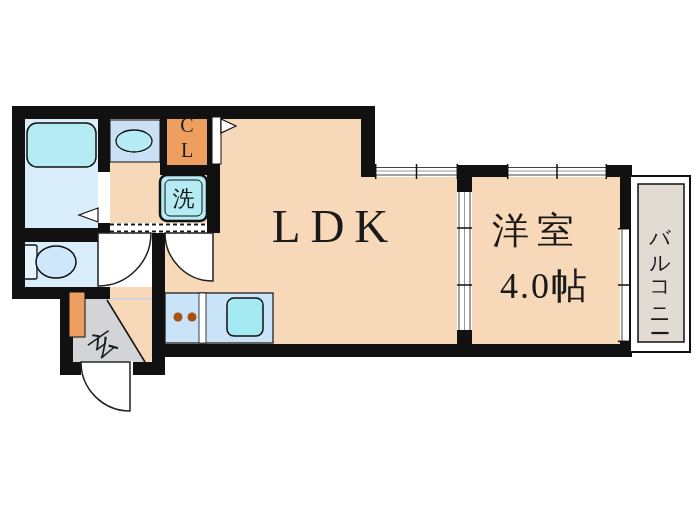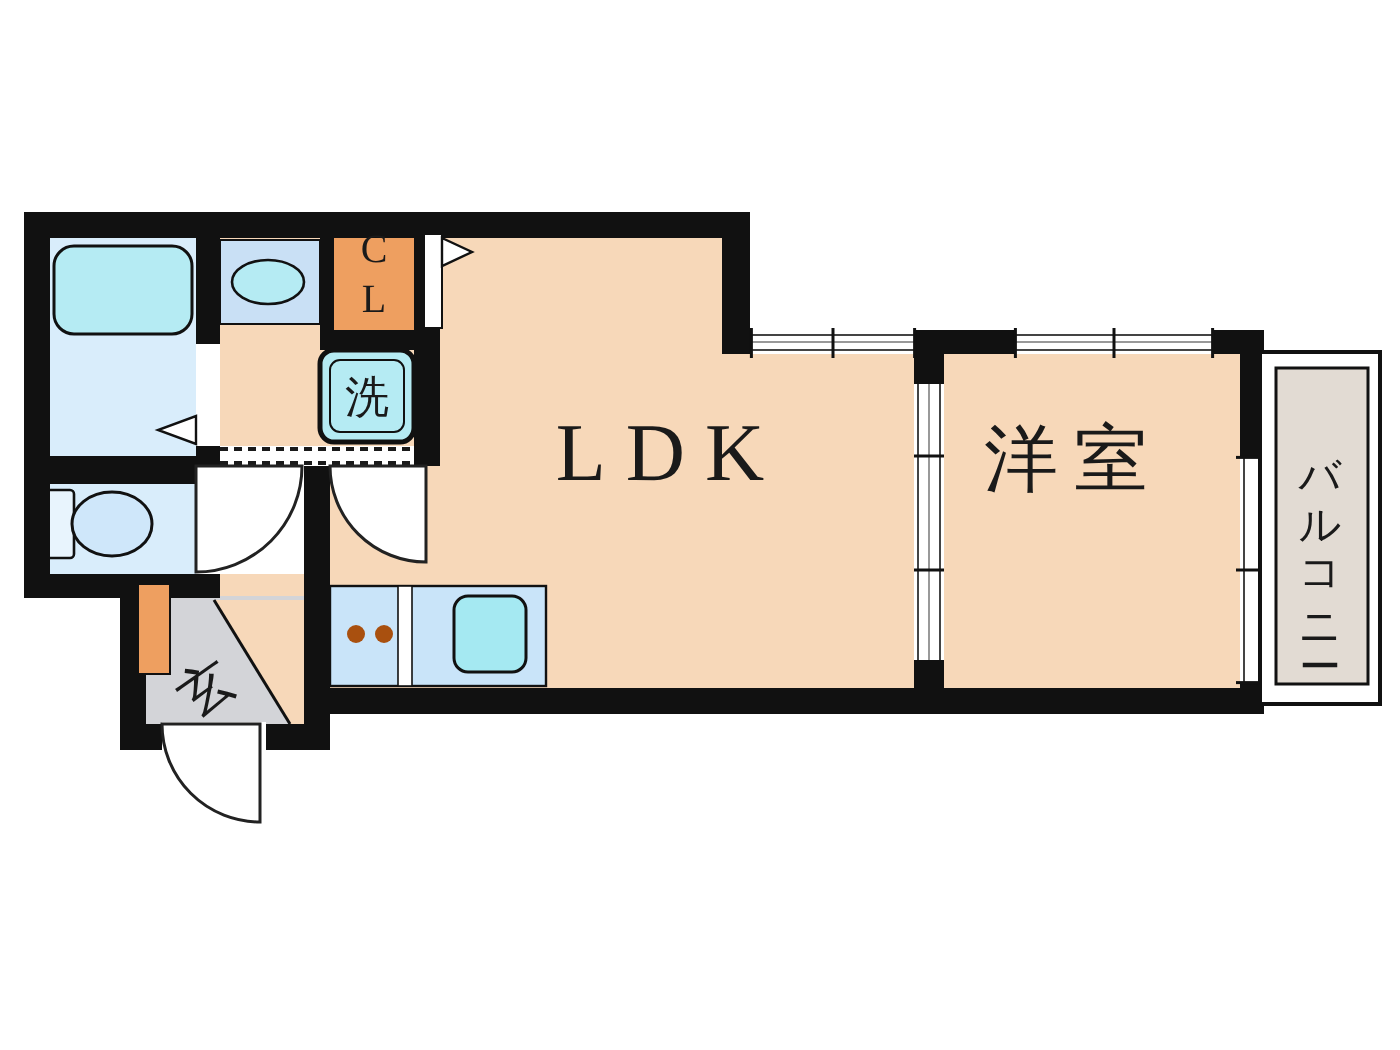--- a/index.html
+++ b/index.html
@@ -2,21 +2,21 @@
 <html><head>
 <meta charset="utf-8">
 <style>
   html,body{margin:0;padding:0;background:#ffffff;}
   #stage{position:relative;width:700px;height:525px;background:#ffffff;overflow:hidden;
          font-family:"Liberation Serif","DejaVu Serif",serif;}
   #plan-svg{position:absolute;left:0;top:0;}
   .label{position:absolute;color:#1a1a1a;text-align:center;
          font-family:"Liberation Serif","DejaVu Serif",serif;}
   .lbl-ldk{left:240px;top:203px;width:190px;height:46px;line-height:46px;
-           font-size:41px;letter-spacing:10px;}
+           font-size:47px;letter-spacing:10px;}
   .lbl-ldk-size{left:235px;top:254px;width:175px;height:46px;line-height:46px;
            font-size:38px;letter-spacing:5px;}
   .lbl-west{left:458px;top:209px;width:158px;height:44px;line-height:44px;
            font-size:37px;letter-spacing:8px;}
   .lbl-west-size{left:462px;top:264px;width:165px;height:44px;line-height:44px;
            font-size:36px;letter-spacing:2px;}
   .lbl-balcony{left:644px;top:191px;width:32px;height:156px;
            font-size:21px;letter-spacing:3px;writing-mode:vertical-rl;line-height:32px;}
   .lbl-cl{left:169px;top:113px;width:36px;height:52px;font-size:20px;line-height:25px;
            letter-spacing:0;}
@@ -150,17 +150,18 @@
     </g>
 
     <g>
       <rect x="630" y="176" width="60" height="176" fill="#ffffff" stroke="#111111" stroke-width="2"></rect>
       <rect x="638" y="184" width="46" height="158" stroke="#111111" stroke-width="1.5" fill="#e2dbd3"></rect>
     </g>
   </svg>
 
   <div class="label lbl-ldk">LDK</div>
   <div class="label lbl-west">洋室</div>
+  <div class="label lbl-west-size">4.0帖</div>
   <div class="label lbl-balcony">バルコニー</div>
   <div class="label lbl-cl"><span>C</span><br><span>L</span></div>
   <div class="label lbl-wash">洗</div>
   <div class="label lbl-gen">玄</div>
 </div>
 
 </body></html>

